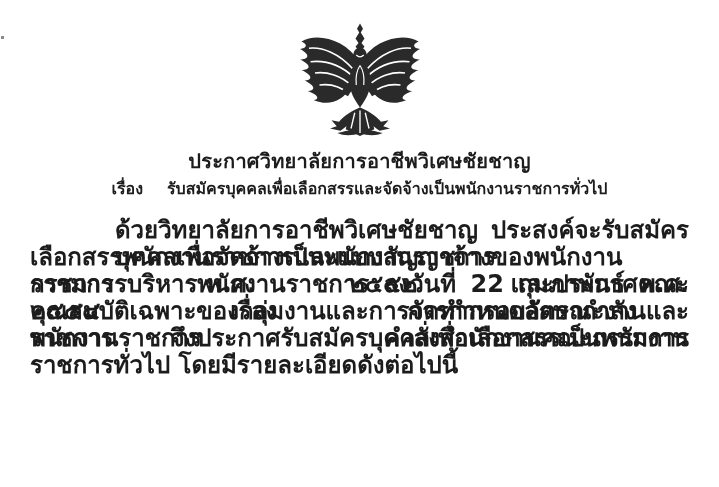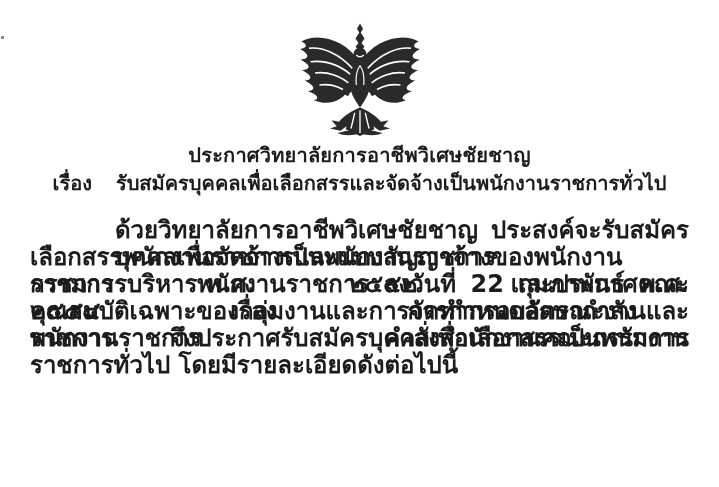--- a/index.html
+++ b/index.html
@@ -14,30 +14,30 @@
   .speck{
     position:absolute;left:1px;top:36px;width:3px;height:3px;
     background:#8a8a8a;
   }
   .emblem-wrap{
     position:absolute;top:22px;left:283px;width:154px;height:120px;
     display:flex;align-items:center;justify-content:center;
   }
   .emblem-wrap svg{width:100%;height:100%;}
   .title-block{
-    position:absolute;top:142px;left:0;width:719px;
+    position:absolute;top:148px;left:0;width:719px;
     text-align:center;
   }
   .title-line1{
     font-size:20px;font-weight:bold;line-height:27px;
     letter-spacing:.2px;
   }
   .title-line2{
     display:flex;justify-content:center;gap:24px;
-    font-size:20px;font-weight:bold;line-height:28px;
+    font-size:16px;font-weight:bold;line-height:28px;
   }
   .body-block{
     position:absolute;top:217px;left:30px;width:659px;
     font-size:24px;font-weight:600;line-height:27px;
   }
   .bline{
     width:100%;
     text-align:justify;
     text-align-last:justify;
     white-space:normal;

